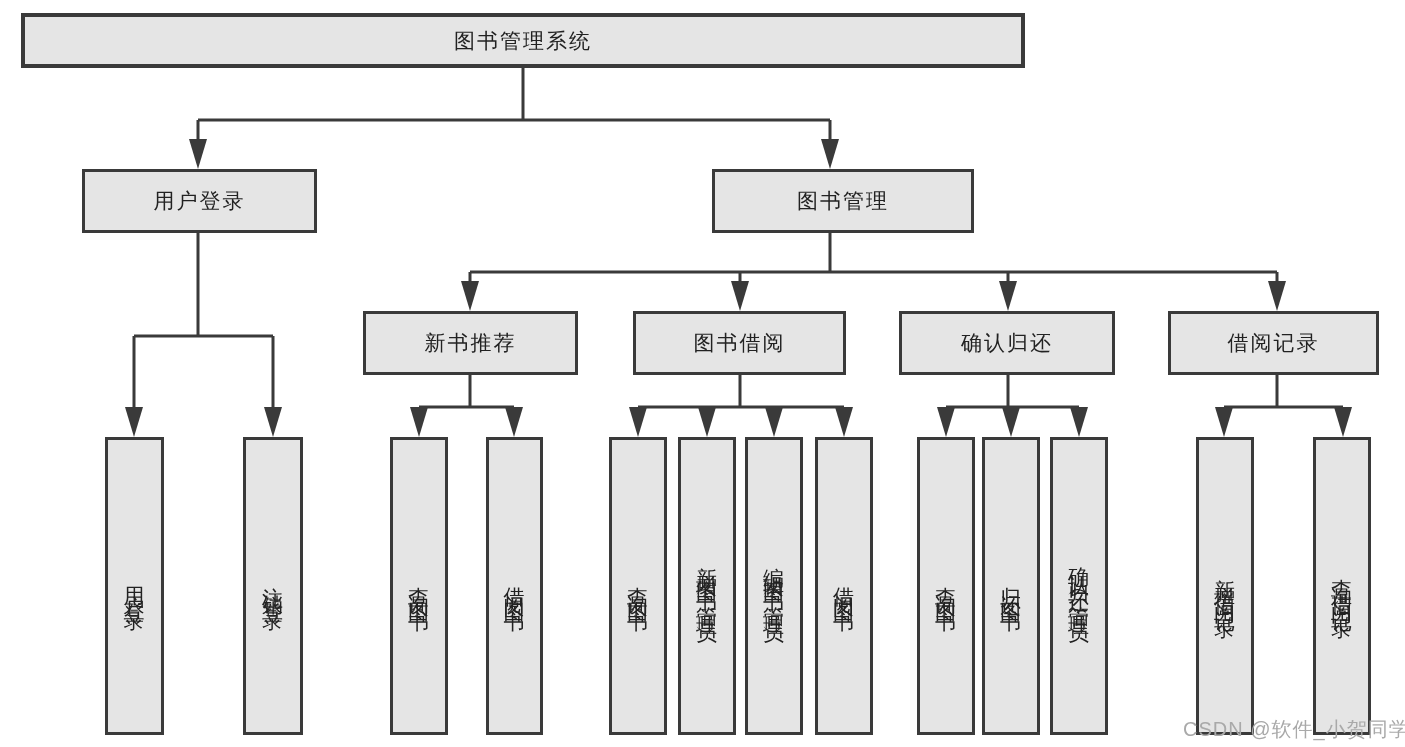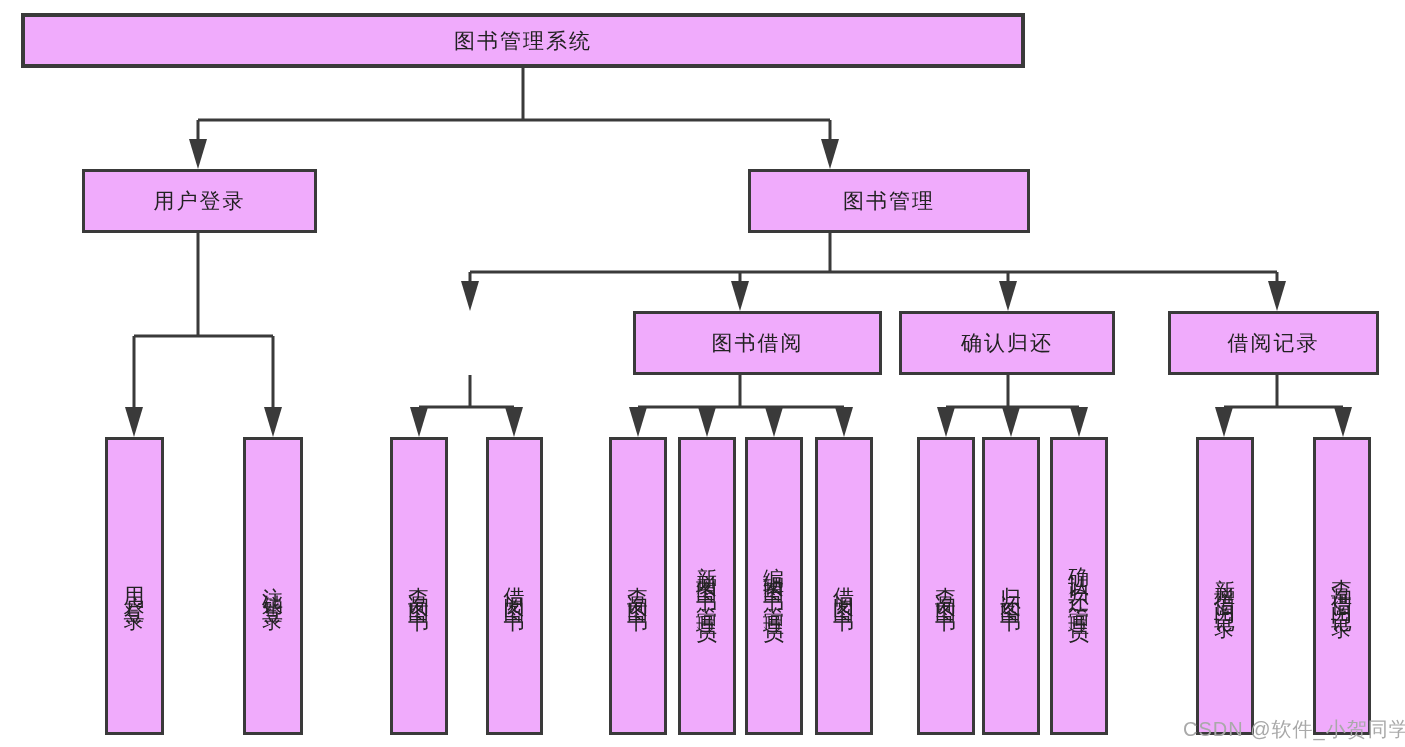--- a/index.html
+++ b/index.html
@@ -18,21 +18,21 @@
   .connectors {
     position: absolute;
     left: 0;
     top: 0;
     width: 1405px;
     height: 747px;
   }
   .box {
     position: absolute;
     box-sizing: border-box;
-    background: #f0abfc;
+    background: #e5e5e5;
     border: 3px solid #3a3a3a;
     display: flex;
     align-items: center;
     justify-content: center;
     color: #222222;
   }
   .box.root {
     border-width: 4px;
   }
   .box.h .lbl {
@@ -108,25 +108,28 @@
     </g>
   </svg>
 
   <div class="box h root" style="left:21px;top:13px;width:1004px;height:55px">
     <span class="lbl">图书管理系统</span>
   </div>
 
   <div class="box h" style="left:82px;top:169px;width:235px;height:64px">
     <span class="lbl">用户登录</span>
   </div>
-  <div class="box h" style="left:748px;top:169px;width:282px;height:64px">
+  <div class="box h" style="left:712px;top:169px;width:262px;height:64px">
     <span class="lbl">图书管理</span>
   </div>
 
-  <div class="box h" style="left:633px;top:311px;width:249px;height:64px">
+  <div class="box h" style="left:363px;top:311px;width:215px;height:64px">
+    <span class="lbl">新书推荐</span>
+  </div>
+  <div class="box h" style="left:633px;top:311px;width:213px;height:64px">
     <span class="lbl">图书借阅</span>
   </div>
   <div class="box h" style="left:899px;top:311px;width:216px;height:64px">
     <span class="lbl">确认归还</span>
   </div>
   <div class="box h" style="left:1168px;top:311px;width:211px;height:64px">
     <span class="lbl">借阅记录</span>
   </div>
 
   <div class="box v" style="left:105px;top:437px;width:59px;height:298px">

